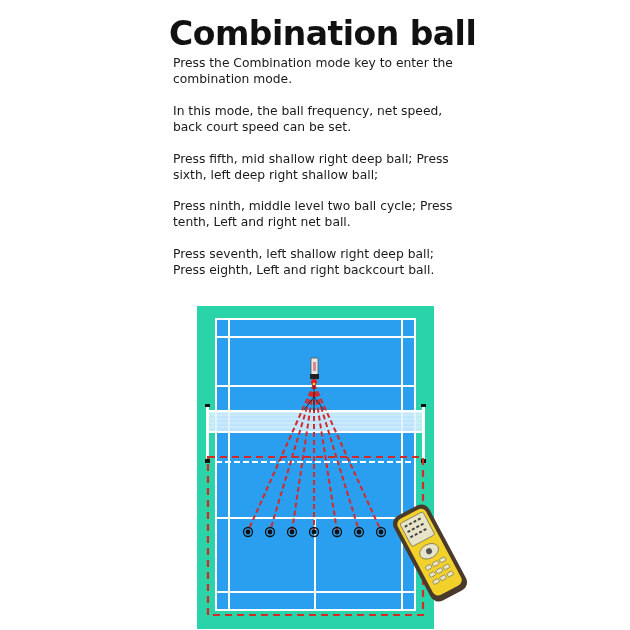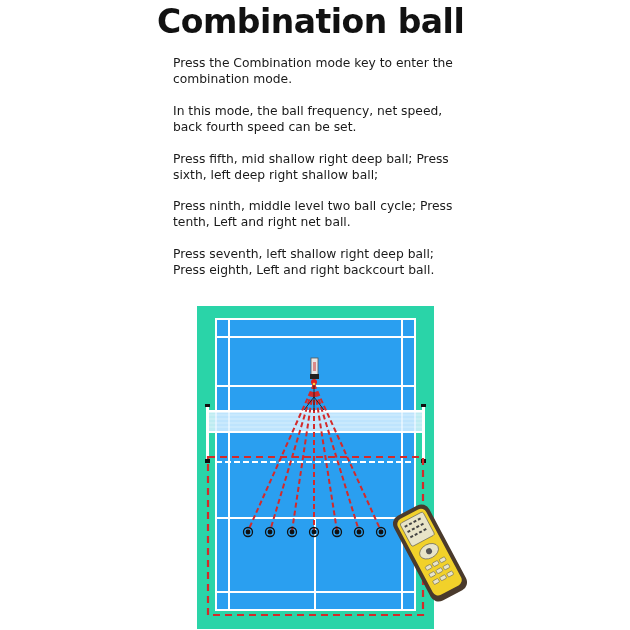--- a/index.html
+++ b/index.html
@@ -1,30 +1,30 @@
 <!DOCTYPE html>
 <html><head>
 <meta charset="utf-8">
 <style>
   html, body { margin:0; padding:0; background:#ffffff; }
   body { width:630px; height:630px; position:relative; overflow:hidden; font-family:"DejaVu Sans", "Liberation Sans", sans-serif; }
-  .title { position:absolute; left:157px; top:2px; font-size:33px; font-weight:bold; color:#111; letter-spacing:-0.5px; line-height:40px; margin:0; }
+  .title { position:absolute; left:157px; top:2px; font-size:33px; font-weight:bold; color:#111; letter-spacing:-0.5px; line-height:40px; margin:12px; }
   .desc { position:absolute; left:157px; top:40px; width:320px; font-size:12.3px; line-height:15.9px; color:#1a1a1a; }
   .desc p { margin:16px; }
   .figure { position:absolute; left:0; top:0; width:630px; height:630px; }
   svg { position:absolute; left:0; top:0; }
 </style>
 </head>
 <body>
 
 <h1 class="title">Combination ball</h1>
 
 <div class="desc">
   <p>Press the Combination mode key to enter the combination mode.</p>
-  <p>In this mode, the ball frequency, net speed, back fourth speed can be set.</p>
+  <p>In this mode, the ball frequency, net speed, back court speed can be set.</p>
   <p>Press fifth, mid shallow right deep ball; Press sixth, left deep right shallow ball;</p>
   <p>Press ninth, middle level two ball cycle; Press tenth, Left and right net ball.</p>
   <p>Press seventh, left shallow right deep ball; Press eighth, Left and right backcourt ball.</p>
 </div>
 
 <div class="figure">
 <svg width="630" height="630" viewBox="0 0 630 630">
 
   <rect x="197" y="306" width="237" height="323" fill="#2ad4a8"></rect>
 

